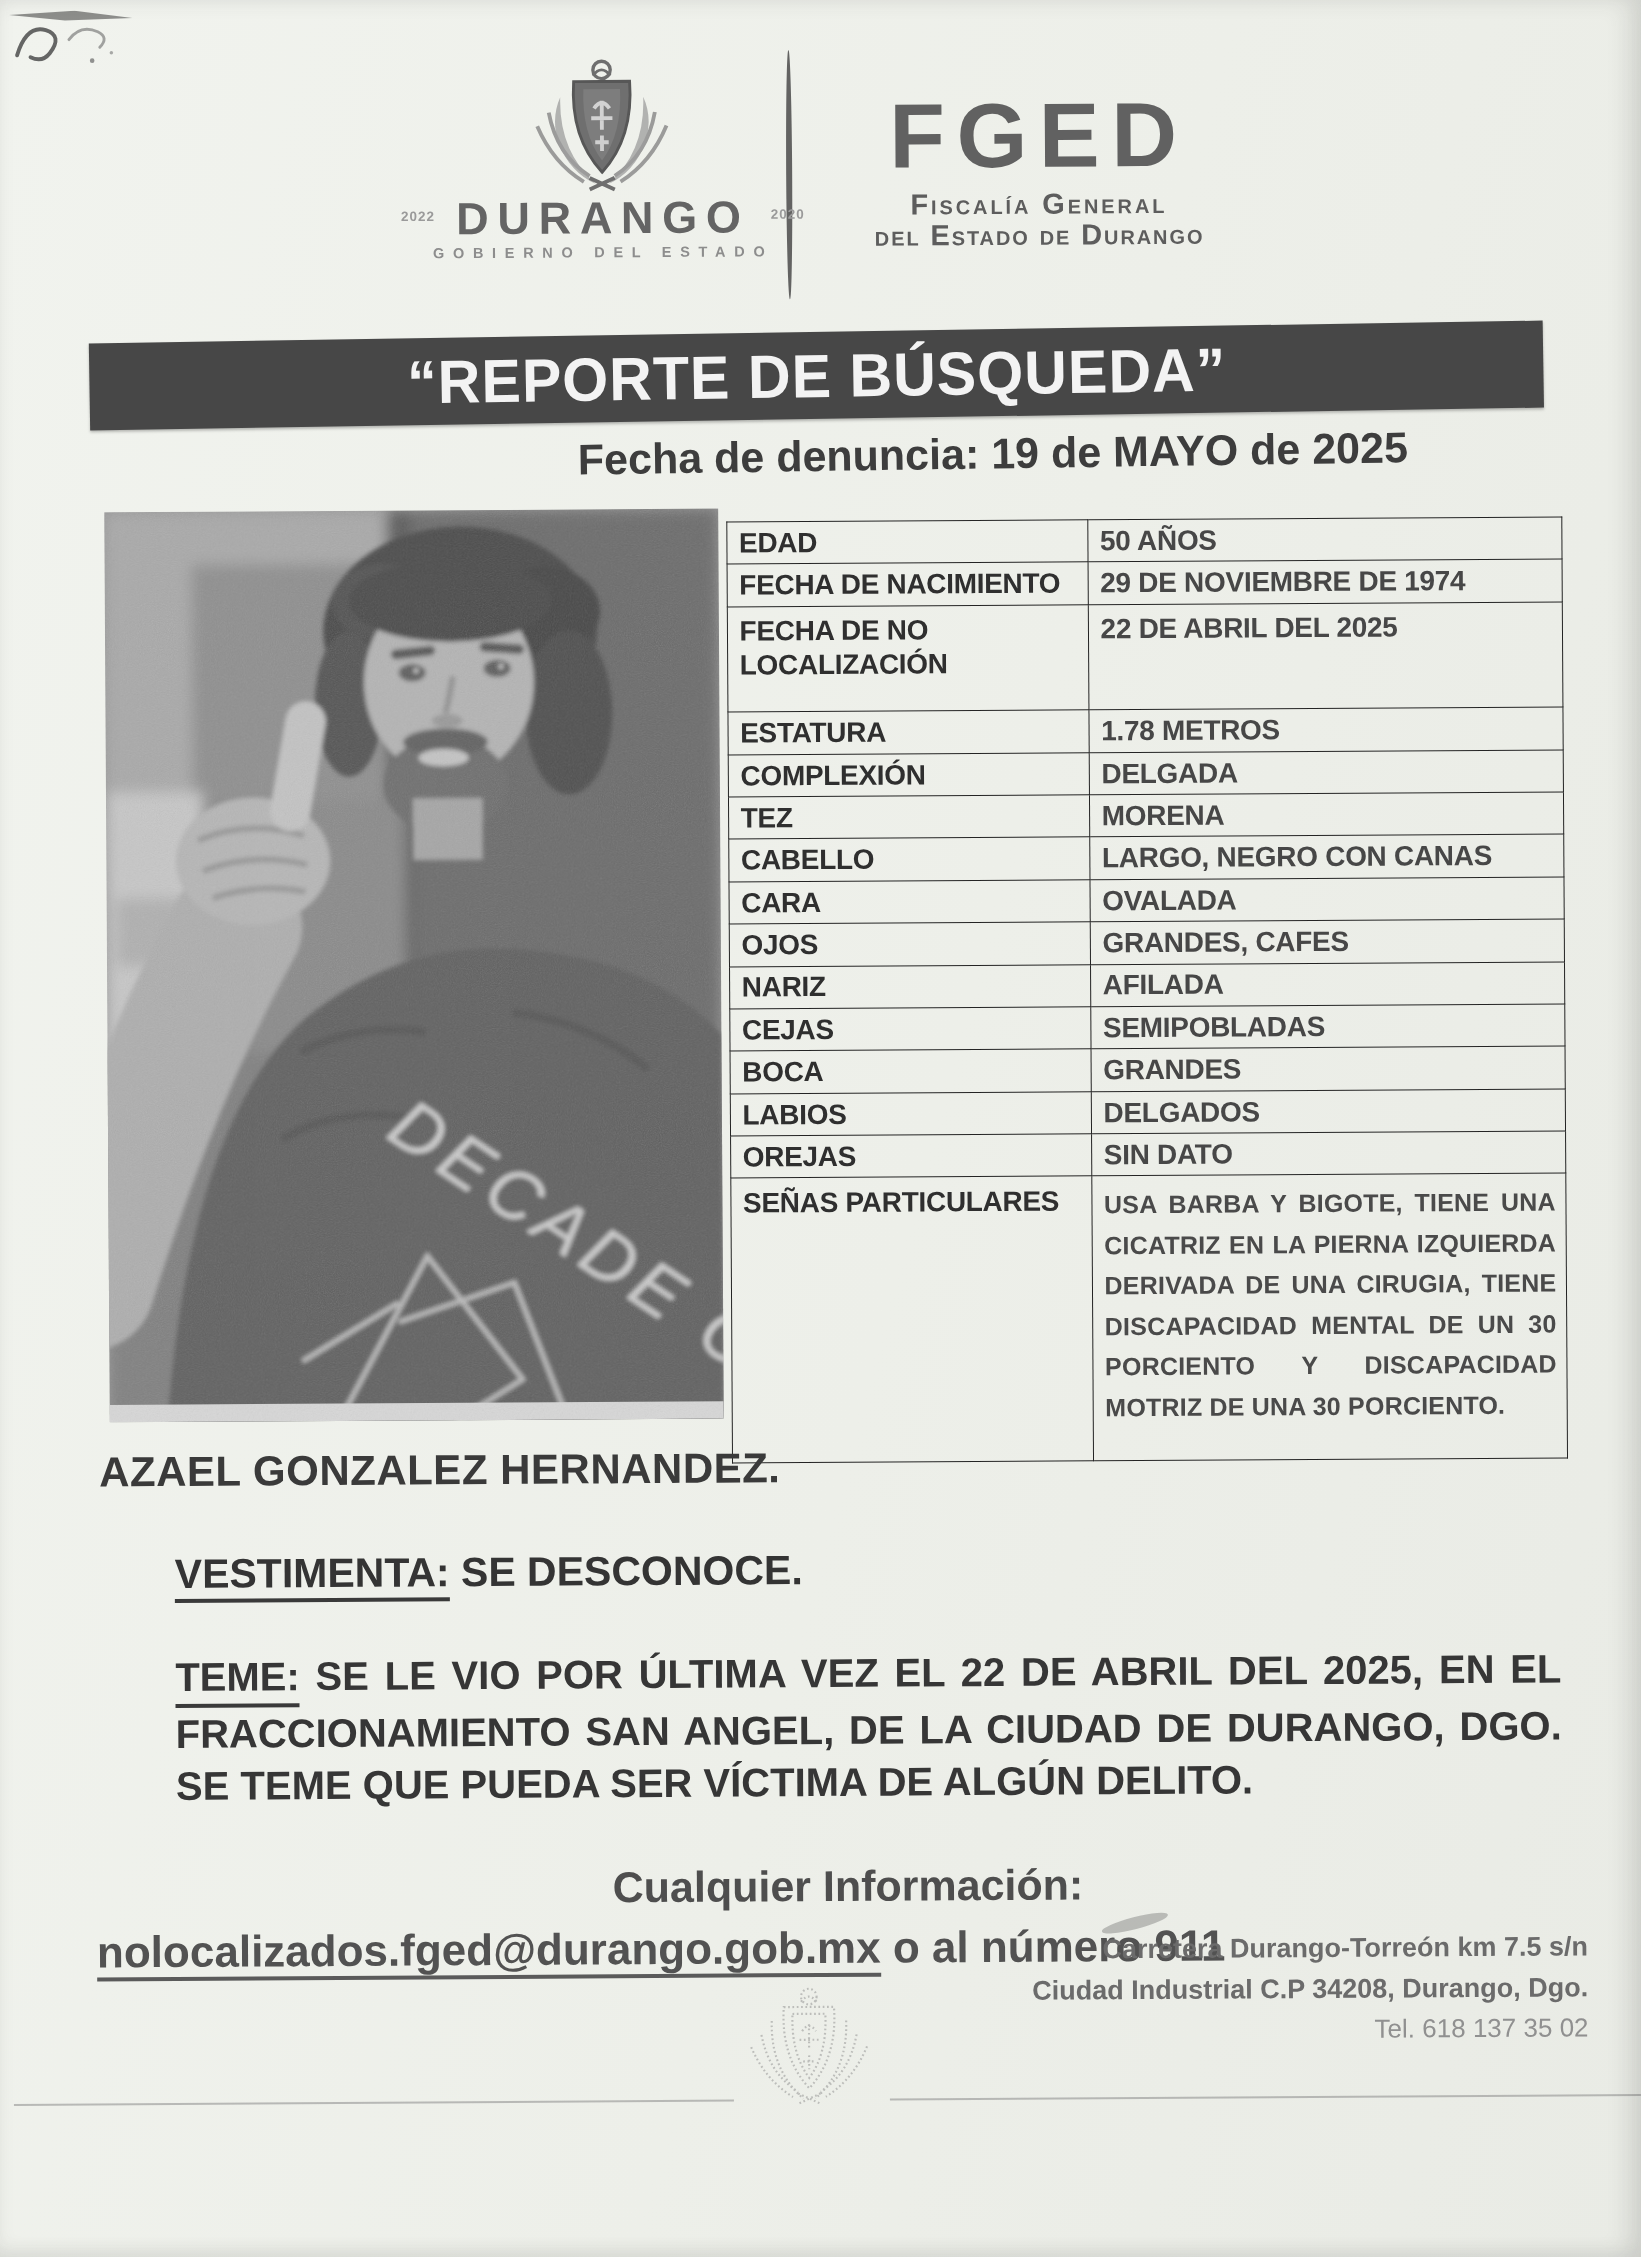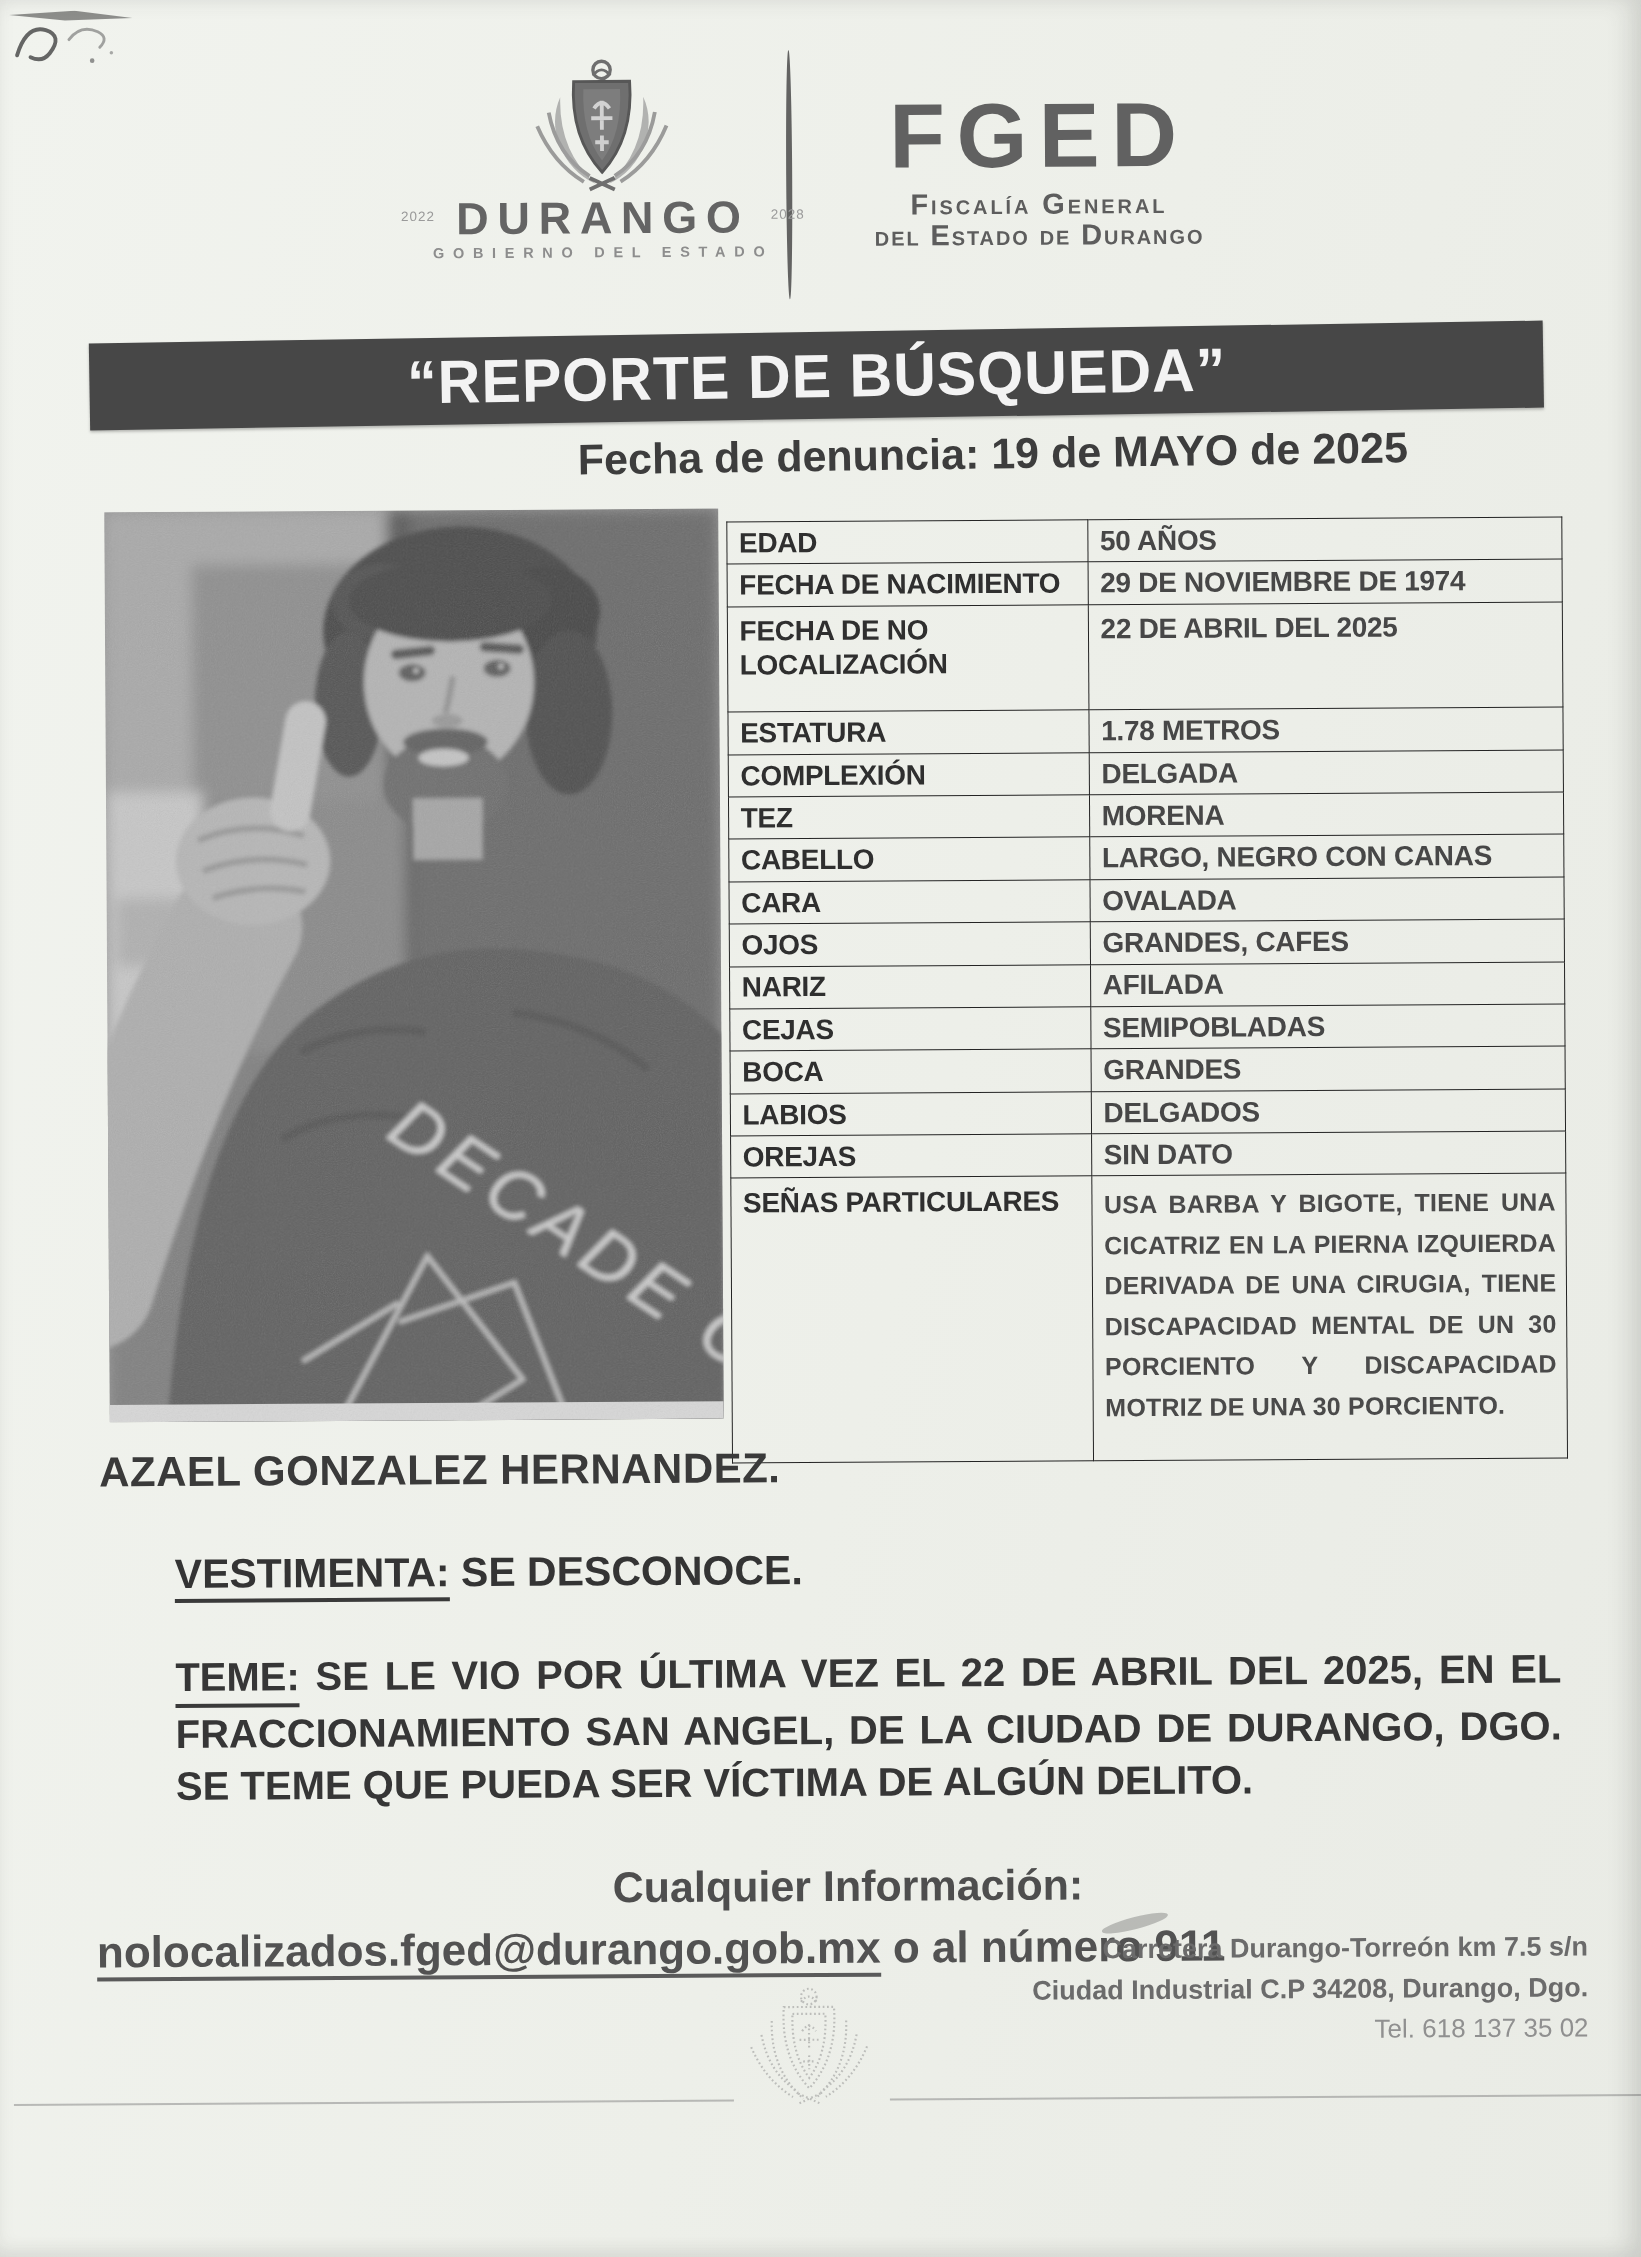--- a/index.html
+++ b/index.html
@@ -13,21 +13,21 @@
   .sheet::after{content:"";position:absolute;inset:0;pointer-events:none;
     box-shadow:inset -13.5px 0 21px rgba(60,60,60,.12), inset 0 -7.7px 17.4px rgba(60,60,60,.06);}
   .content{position:absolute;inset:0;transform:rotate(-0.35deg);}
 
   
   .crest{position:absolute;left:526px;top:53px;width:164px;height:145px;}
   .divider{position:absolute;left:792px;top:50px;width:5.8px;height:249px;
     background:#4a4a4a;border-radius:50%;opacity:.85;}
   .durango-word{position:absolute;left:377px;top:191px;width:463px;text-align:center;
     font-size:45px;font-weight:800;letter-spacing:8.7px;color:#646464;white-space:nowrap;}
-  .durango-word .yr{font-size:13.5px;font-weight:400;letter-spacing:1px;color:#9a9a9a;vertical-align:13.5px;}
+  .durango-word .yr{font-size:13.5px;font-weight:700;letter-spacing:1px;color:#9a9a9a;vertical-align:13.5px;}
   .durango-sub{position:absolute;left:377px;top:243px;width:463px;text-align:center;
     font-size:14.5px;font-weight:600;letter-spacing:8.7px;color:#8d8d8d;}
   .fged-word{position:absolute;left:852px;top:85px;width:386px;text-align:center;
     font-size:91px;font-weight:800;letter-spacing:11.6px;color:#616161;}
   .fged-sub1{position:absolute;left:832px;top:189px;width:425px;text-align:center;
     font-variant:small-caps;font-size:29px;font-weight:700;letter-spacing:2.9px;color:#5d5d5d;}
   .fged-sub2{position:absolute;left:823px;top:220px;width:444px;text-align:center;
     font-variant:small-caps;font-size:29px;font-weight:700;letter-spacing:1.9px;color:#5d5d5d;}
 
   
@@ -113,21 +113,21 @@
       <path d="M76,22 Q85,10 94,22" fill="none" stroke="#6e6e6e" stroke-width="3"></path>
       <path d="M56,28 L114,28 Q118,86 85,122 Q52,86 56,28Z" fill="#6f6f6f" stroke="#575757" stroke-width="3"></path>
       <path d="M66,36 L104,36 Q106,82 85,110 Q64,82 66,36Z" fill="#7d7d7d"></path>
       <path d="M85,48 L85,78 M77,56 Q85,44 93,56 M74,66 L96,66" stroke="#d2d2d2" stroke-width="4" fill="none"></path>
       <path d="M85,84 L85,100 M78,91 L92,91" stroke="#cfcfcf" stroke-width="4"></path>
       <path d="M72,128 L98,140 M98,128 L72,140" stroke="#6f6f6f" stroke-width="4"></path>
     </svg>
 
     <div class="divider"></div>
 
-    <div class="durango-word"><span class="yr">2022</span> <span>DURANGO</span> <span class="yr">2028</span></div>
+    <div class="durango-word"><span class="yr">2022</span> <span>DURANGO</span> <span class="yr">2020</span></div>
     <div class="durango-sub">GOBIERNO DEL ESTADO</div>
 
     <div class="fged-word">FGED</div>
     <div class="fged-sub1">Fiscalía General</div>
     <div class="fged-sub2">del Estado de Durango</div>
 
     <div class="banner">
       <span>“REPORTE DE BÚSQUEDA”</span>
     </div>
     <div class="date-line">Fecha de denuncia: 19 de MAYO de 2025</div>

